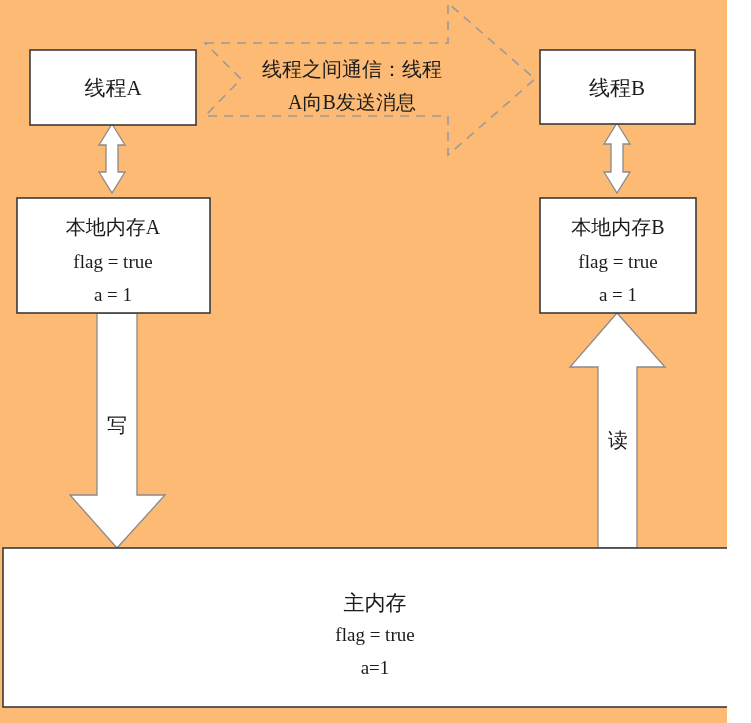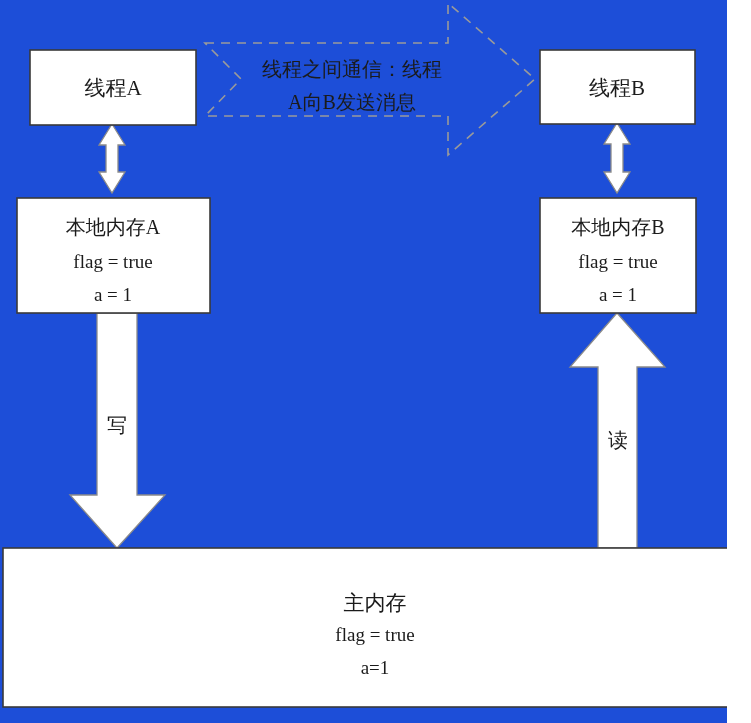--- a/index.html
+++ b/index.html
@@ -7,21 +7,21 @@
     padding: 0;
     background: #ffffff;
   }
   body {
     font-family: "Liberation Serif", "DejaVu Serif", serif;
   }
   #diagram-root {
     position: relative;
     width: 727px;
     height: 723px;
-    background: #1d4ed8;
+    background: #fdba74;
     overflow: hidden;
   }
   svg.canvas {
     position: absolute;
     top: 0;
     left: 0;
     width: 751px;
     height: 723px;
   }
   .box-shape {

